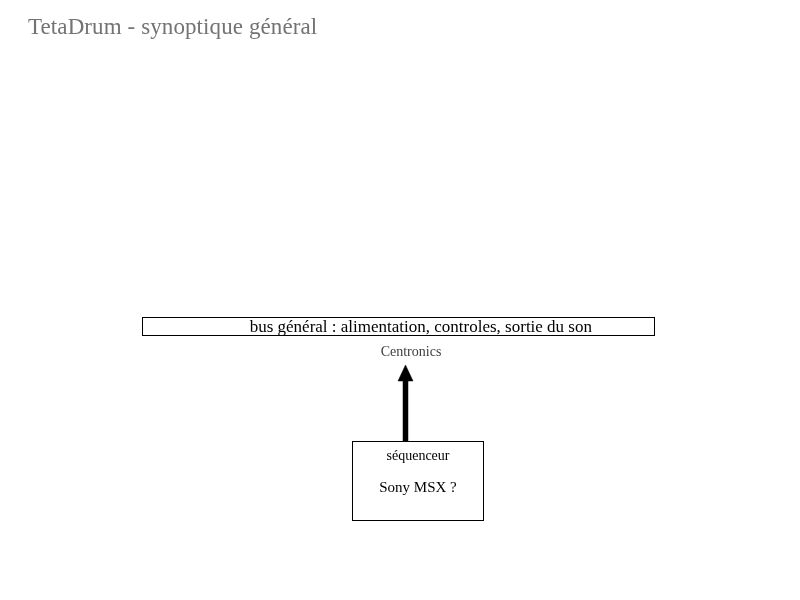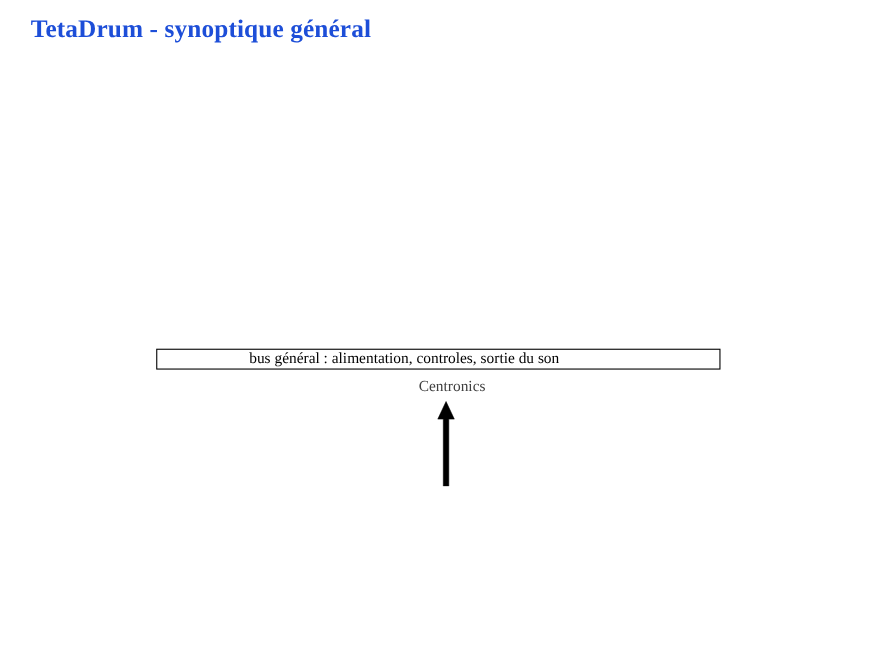--- a/index.html
+++ b/index.html
@@ -26,44 +26,44 @@
     background: #ffffff;
   }
 
   
   #slide-title {
     position: absolute;
     left: 28px;
     top: 13px;
     font-size: 23px;
     line-height: 28px;
-    font-weight: bold;
+    font-weight: normal;
     letter-spacing: 0.1px;
     white-space: nowrap;
-    color: #1d4ed8;
+    color: #737373;
   }
 
   
   #bus-bar {
     position: absolute;
     left: 142px;
     top: 317px;
     width: 513px;
     height: 19px;
     box-sizing: border-box;
     border: 1px solid #000000;
     background: #ffffff;
   }
   #bus-bar-label {
     position: absolute;
     left: 0;
     top: -1px;
     width: 449px;       
-    text-align: center;
-    font-size: 14px;
+    text-align: right;
+    font-size: 17px;
     line-height: 19px;
     white-space: nowrap;
     color: #000000;
   }
 
   
   #centronics-label {
     position: absolute;
     left: 336px;
     top: 343px;
@@ -134,14 +134,18 @@
   </div>
 
   <div id="centronics-label">Centronics</div>
 
   <div id="centronics-arrow">
     <svg width="19" height="78" viewBox="0 0 19 78" xmlns="http://www.w3.org/2000/svg">
       <polygon points="9.5,1 17,17 12,17 12,78 7,78 7,17 2,17" fill="#000000" stroke="#000000" stroke-width="0.5"></polygon>
     </svg>
   </div>
 
+  <div id="sequencer-box">
+    <div id="sequencer-title">séquenceur</div>
+    <div id="sequencer-model">Sony MSX ?</div>
+  </div>
 
 </div>
 
 </body></html>

